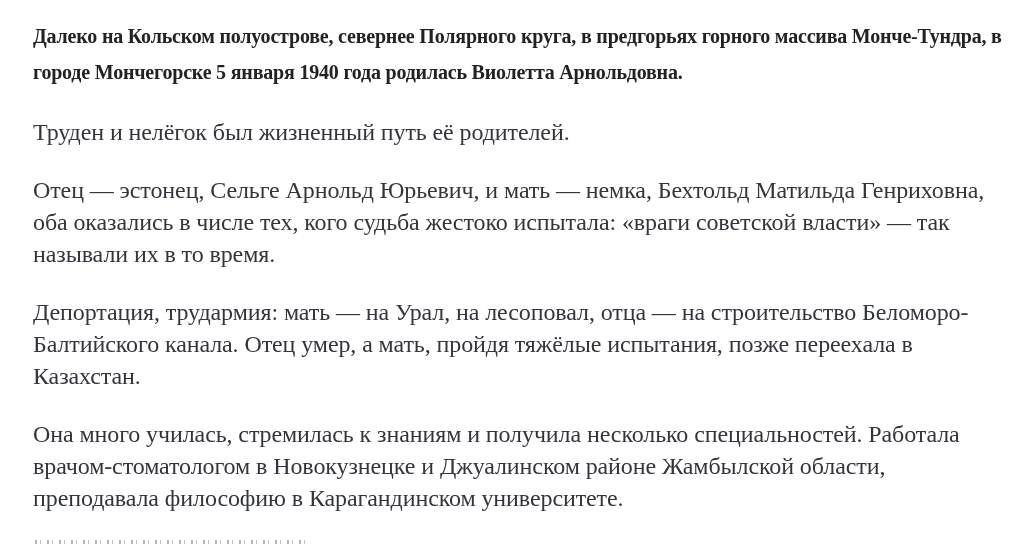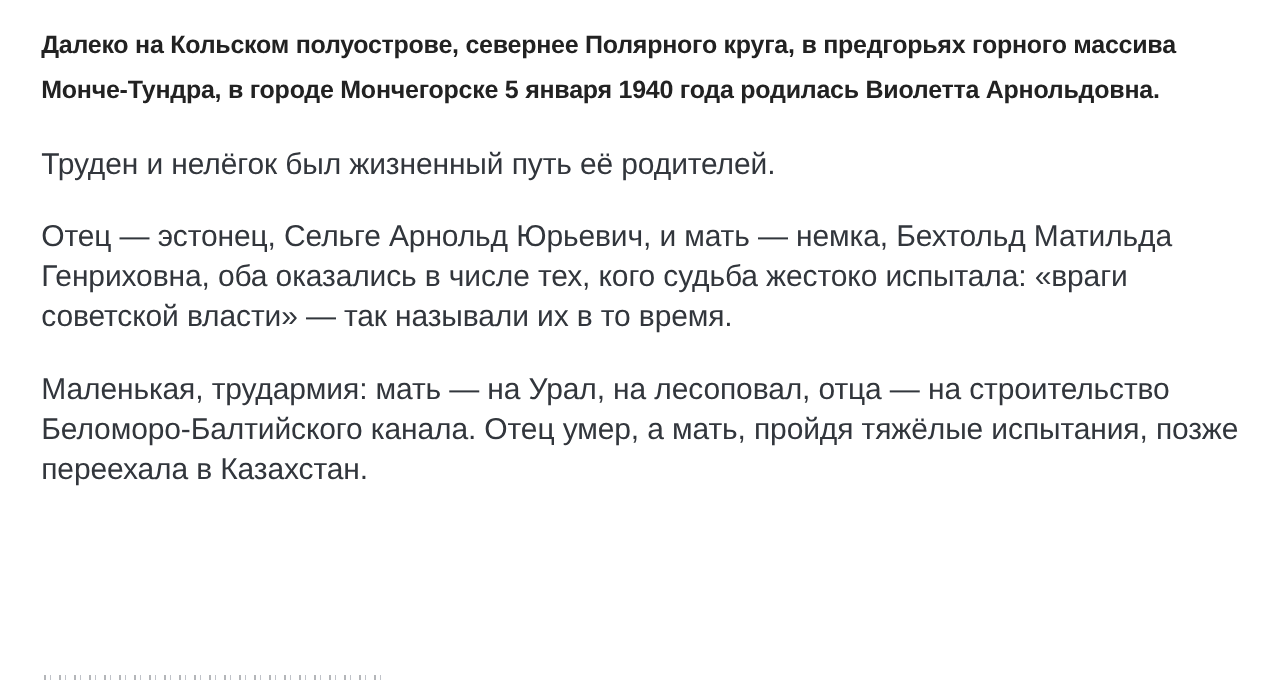--- a/index.html
+++ b/index.html
@@ -6,21 +6,21 @@
     margin: 0;
     padding: 0;
     background: #ffffff;
   }
   .viewport {
     position: relative;
     width: 1022px;
     height: 545px;
     overflow: hidden;
     background: var(--page-bg, #ffffff);
-    font-family: Liberation Sans, sans-serif;
+    font-family: Liberation Serif, serif;
   }
   .article {
     position: absolute;
     top: 0;
     left: 0;
     right: 0;
     padding: 18px 14px 0 33px;
     box-sizing: border-box;
   }
   .lead {
@@ -57,16 +57,17 @@
   }
 </style>
 </head>
 <body>
 
 <div class="viewport">
   <div class="article">
     <p class="lead">Далеко на Кольском полуострове, севернее Полярного круга, в предгорьях горного массива Монче-Тундра, в городе Мончегорске 5 января 1940 года родилась Виолетта Арнольдовна.</p>
     <p class="para">Труден и нелёгок был жизненный путь её родителей.</p>
     <p class="para">Отец — эстонец, Сельге Арнольд Юрьевич, и мать — немка, Бехтольд Матильда Генриховна, оба оказались в числе тех, кого судьба жестоко испытала: «враги советской власти» — так называли их в то время.</p>
-    <p class="para">Маленькая, трудармия: мать — на Урал, на лесоповал, отца — на строительство Беломоро-Балтийского канала. Отец умер, а мать, пройдя тяжёлые испытания, позже переехала в Казахстан.</p>
+    <p class="para">Депортация, трудармия: мать — на Урал, на лесоповал, отца — на строительство Беломоро-Балтийского канала. Отец умер, а мать, пройдя тяжёлые испытания, позже переехала в Казахстан.</p>
+    <p class="para">Она много училась, стремилась к знаниям и получила несколько специальностей. Работала врачом-стоматологом в Новокузнецке и Джуалинском районе Жамбылской области, преподавала философию в Карагандинском университете.</p>
   </div>
   <div class="clipped-sliver"></div>
 </div>
 
 </body></html>

